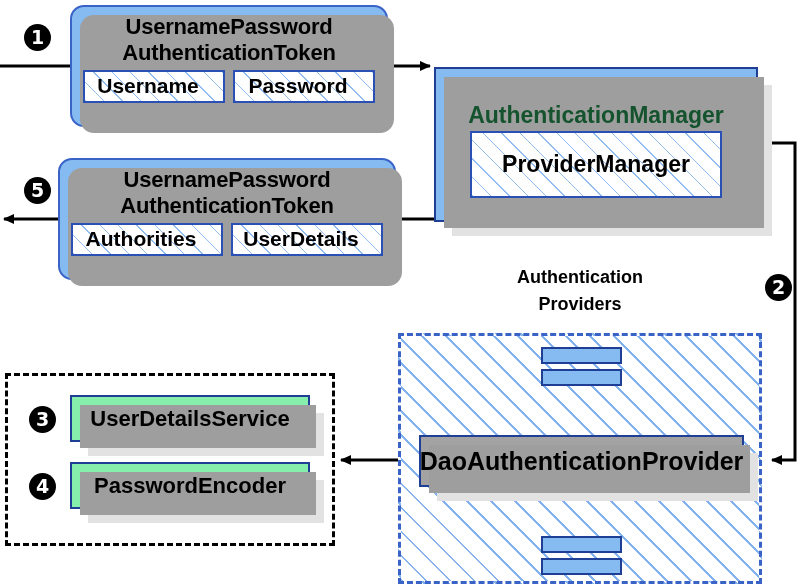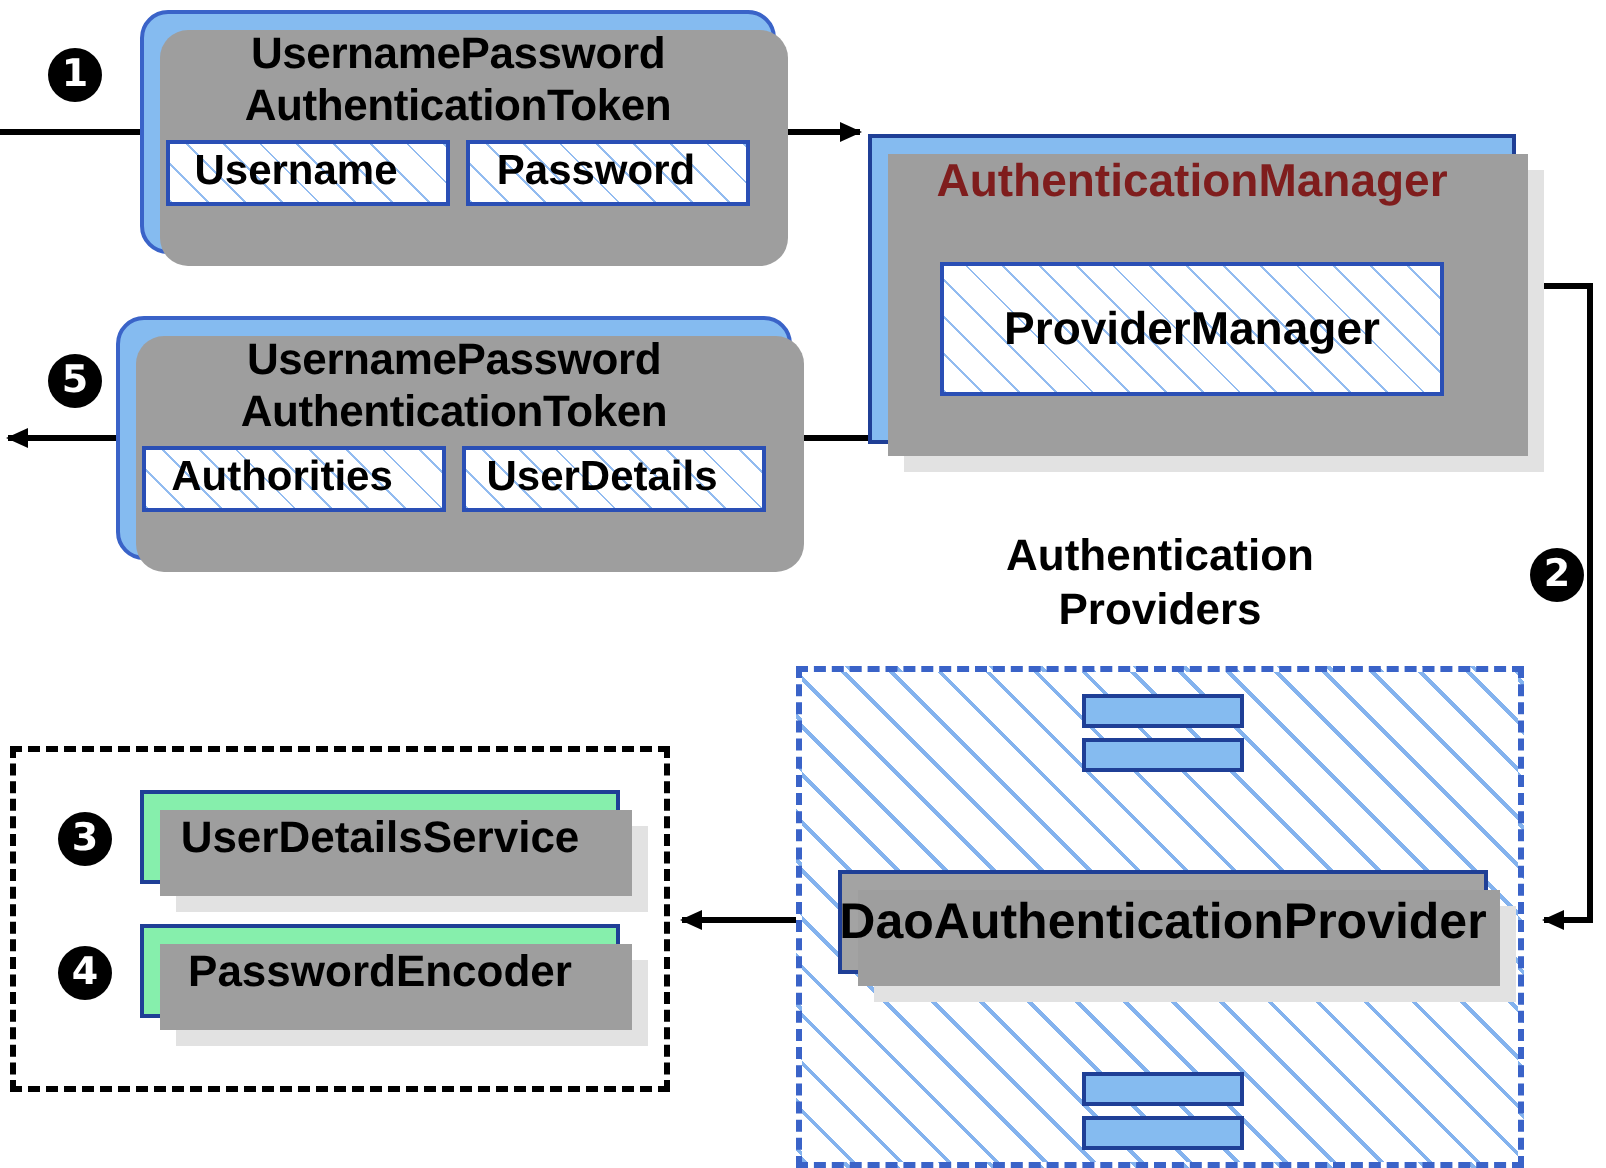--- a/index.html
+++ b/index.html
@@ -105,42 +105,42 @@
   }
   .am-box {
     background: #85bbf0;
     border: 2px solid #1f3f96;
     z-index: 5;
   }
   .am-title {
     text-align: center;
     font-weight: bold;
     font-size: 23px;
-    color: #7f1d1d;
-    padding-top: 8px;
+    color: #14532d;
+    padding-top: 33px;
   }
   .pm-inner {
     position: absolute;
     left: 34px;
     top: 62px;
     right: 34px;
     bottom: 22px;
     display: flex;
     align-items: center;
     justify-content: center;
     font-weight: bold;
     font-size: 23px;
     color: #000;
     box-sizing: border-box;
   }
   .providers-title {
     position: absolute;
     text-align: center;
     font-weight: bold;
-    font-size: 22px;
+    font-size: 18px;
     line-height: 27px;
     color: #000;
   }
   .providers-region {
     position: absolute;
     box-sizing: border-box;
     border: 3px dashed #3a63c8;
     background-color: #ffffff;
     background-image: repeating-linear-gradient(45deg,
         rgba(110,165,235,0.85) 0px,

